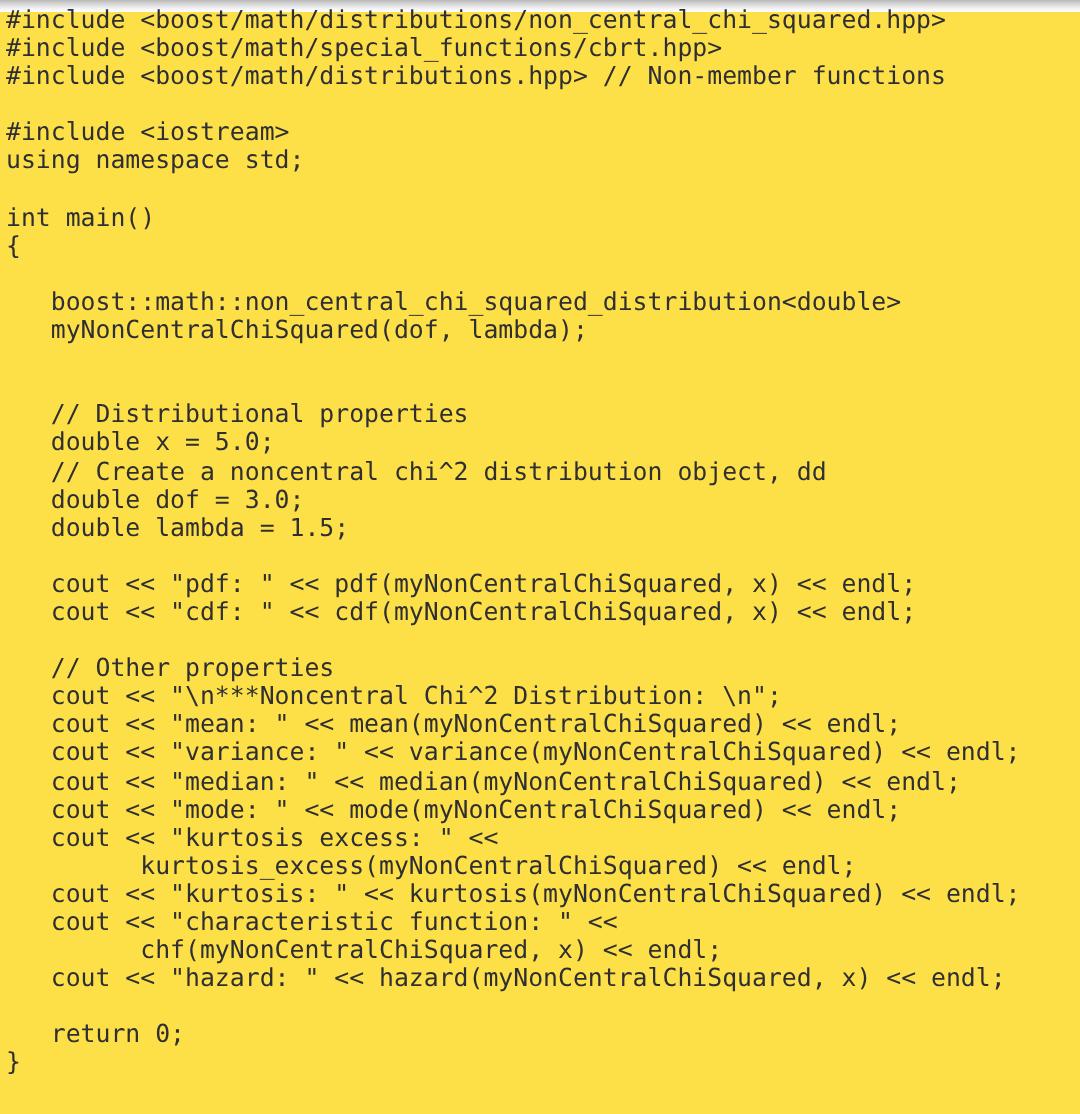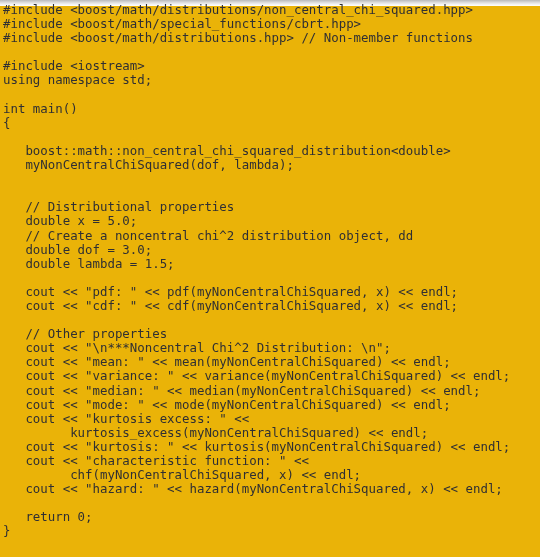--- a/index.html
+++ b/index.html
@@ -10,21 +10,21 @@
   body {
     width: 540px;
     height: 557px;
     overflow: hidden;
     font-family: "DejaVu Sans Mono", "Liberation Mono", monospace;
   }
   #page {
     position: relative;
     width: 540px;
     height: 557px;
-    background: #eab308;
+    background: #fde047;
   }
   
   #top-band {
     position: absolute;
     top: 0;
     left: 0;
     width: 540px;
     height: 6px;
     background: linear-gradient(to bottom, #b9b9b9 0%, #d8d8d8 35%, #f2f2f2 70%, #ffffff 100%);
     pointer-events: none;

